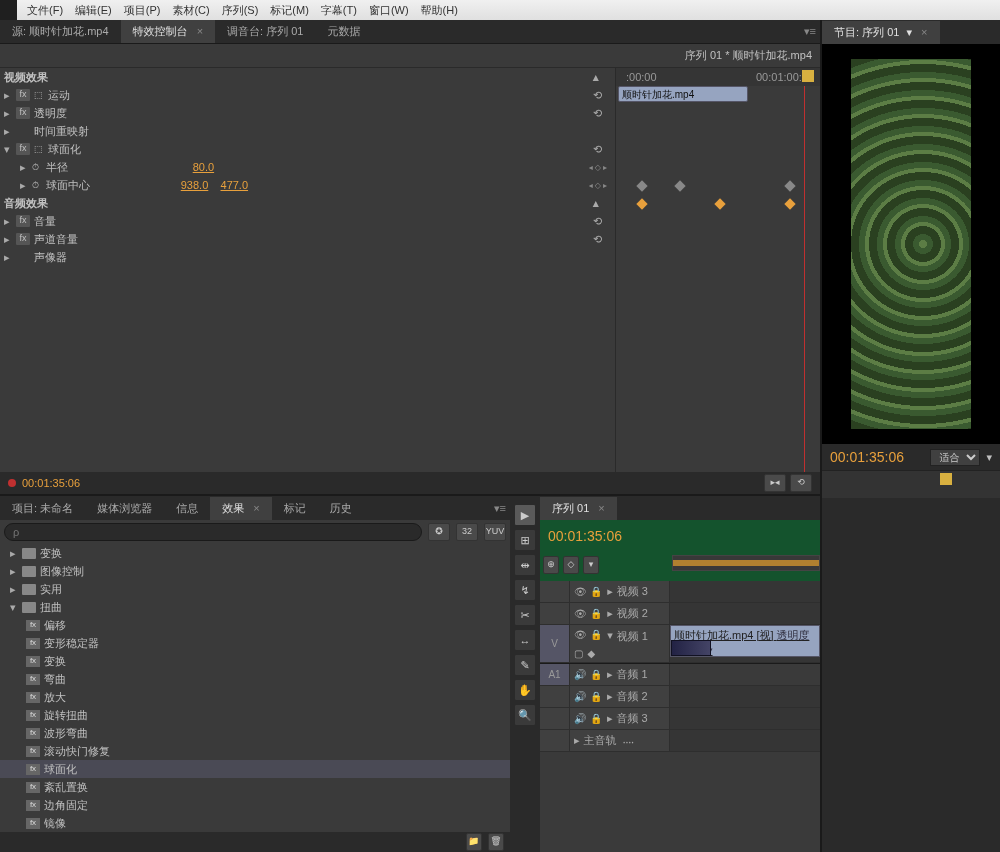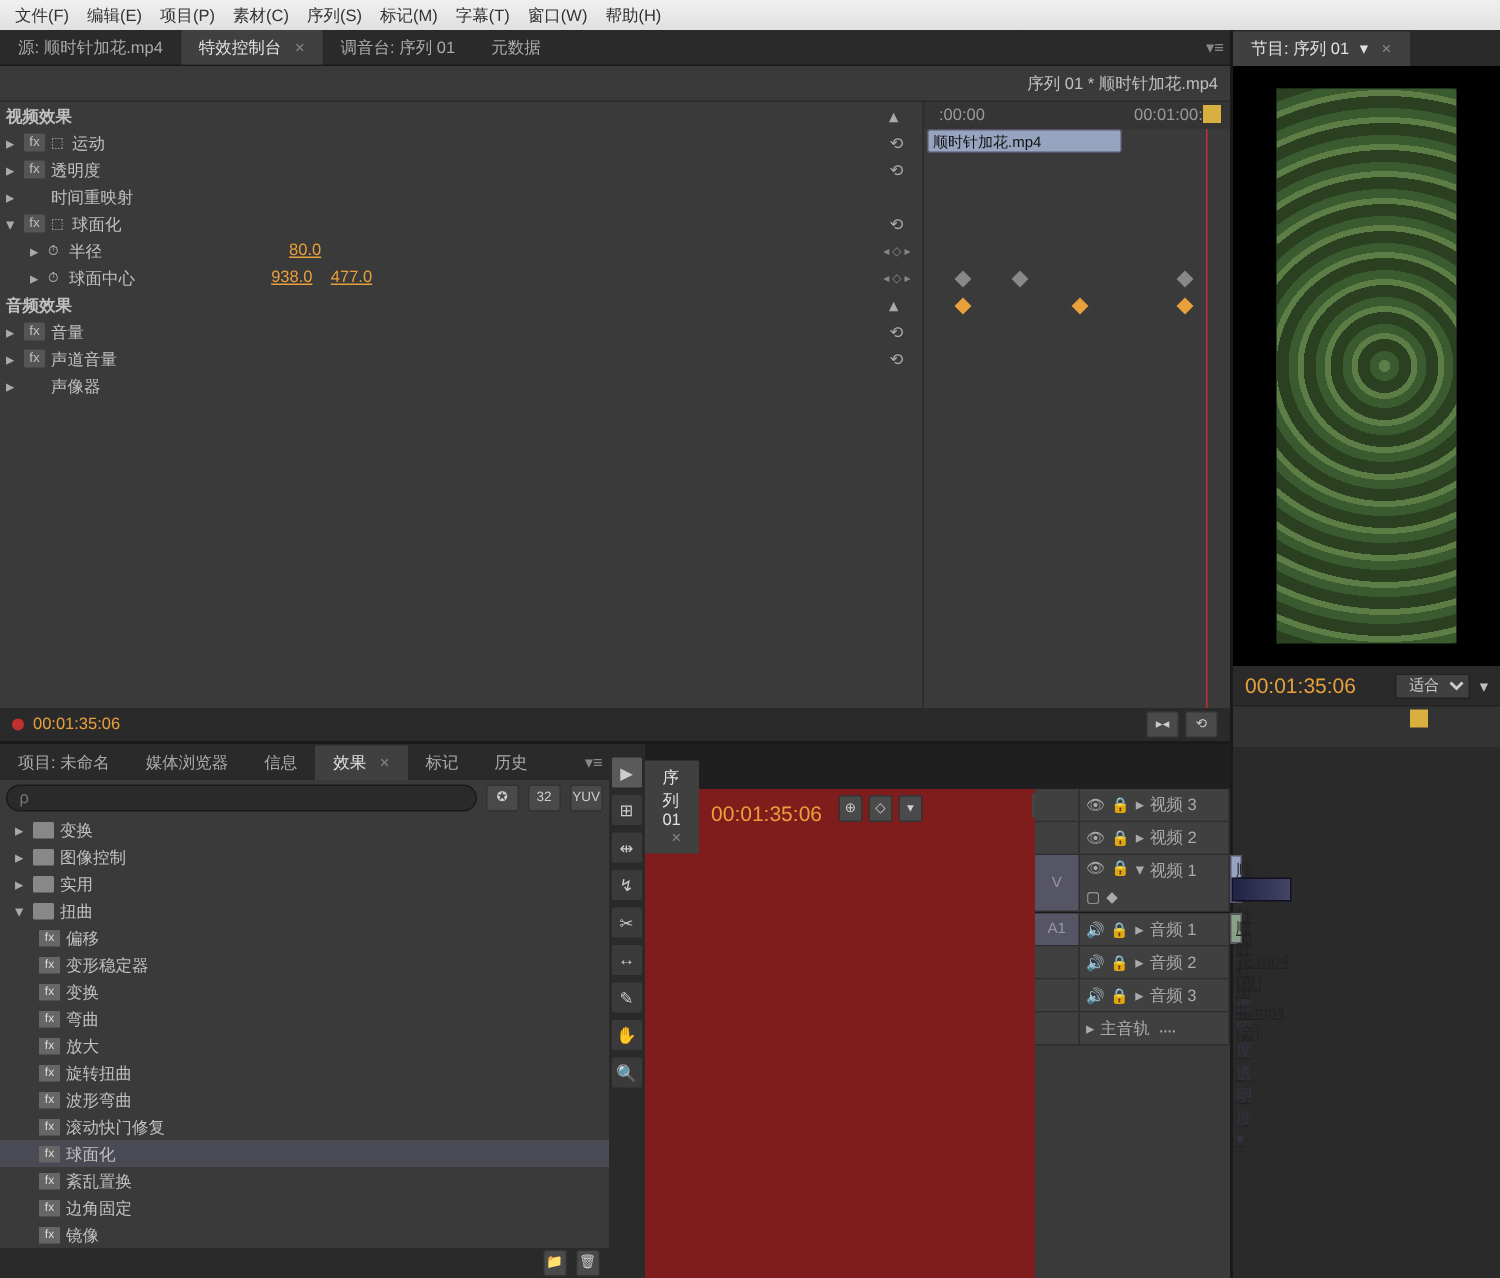--- a/index.html
+++ b/index.html
@@ -1,18 +1,18 @@
 <!DOCTYPE html>
 <html><head>
   <meta charset="utf-8">
   <style>
     * { margin: 0; padding: 0; box-sizing: border-box; font-family: "Microsoft YaHei", sans-serif; font-size: 11px; }
     body { background: #1f1f1f; color: #c0c0c0; overflow: hidden; width: 1000px; height: 852px; }
     
-    .menu-bar { background: linear-gradient(to bottom, #f0f0f0, #e0e0e0); height: 20px; display: flex; align-items: center; padding: 0 4px; color: #333; }
+    .menu-bar { background: linear-gradient(to bottom, #f0f0f0, #e0e0e0); height: 20px; display: flex; align-items: center; padding: 0 4px; color: #333; margin-left: 17px; }
     .menu-item { padding: 2px 6px; cursor: pointer; }
     
     .main-container { display: flex; height: 832px; }
     .left-col { width: 820px; display: flex; flex-direction: column; }
     .right-col { flex: 1; background: #2a2a2a; border-left: 2px solid #1a1a1a; }
     
     .tabs-row { background: #2a2a2a; height: 24px; display: flex; align-items: center; border-bottom: 1px solid #1a1a1a; }
     .tab { padding: 4px 12px; color: #aaa; cursor: pointer; position: relative; }
     .tab.active { background: #404040; color: #e0e0e0; }
     .tab-close { margin-left: 6px; color: #888; }
@@ -54,21 +54,21 @@
     .tree-item.selected { background: #4a4a55; }
     .folder-icon { width: 14px; height: 11px; background: #888; margin-right: 4px; border-radius: 1px; }
     .effect-icon-tree { width: 14px; height: 11px; background: #666; margin-right: 4px; font-size: 8px; text-align: center; color: #ddd;}
     .indent-0 { padding-left: 10px; }
     .indent-1 { padding-left: 26px; }
     
     .tools-col { width: 30px; background: #2a2a2a; display: flex; flex-direction: column; align-items: center; padding-top: 8px; gap: 3px; }
     .tool-btn { width: 22px; height: 22px; background: #3a3a3a; border: 1px solid #2a2a2a; display: flex; align-items: center; justify-content: center; color: #ccc; cursor: pointer; border-radius: 2px;}
     .tool-btn.active { background: #5a5a5a; }
     
-    .sequence-panel { flex: 1; background: #7f1d1d; display: flex; flex-direction: row; margin-top: 30px; }
+    .sequence-panel { flex: 1; background: #14532d; display: flex; flex-direction: column; }
     .seq-tabs { background: #2a2a2a; height: 24px; display: flex; align-items: center; }
     .seq-timecode { padding: 8px; }
     .seq-ruler { background: #353535; height: 18px; position: relative; font-size: 9px; color: #999; display: flex; padding-left:132px; justify-content: space-between;}
     .seq-bar { background: #383838; height: 16px; margin-left:132px; border:1px solid #444; position:relative; margin-top:3px; margin-bottom:10px;}
     .seq-bar-icons {position:absolute; left:-130px; display:flex; gap:4px; align-items:center;}
     
     .tracks { flex: 1; background: #3a3a3a; }
     .track-row { display: flex; height: 22px; border-bottom: 1px solid #2e2e2e; }
     .track-row.video1 { height: 38px; }
     .track-header-a { width: 30px; background: #404040; display:flex; align-items:center; justify-content:center; color:#999; font-size:10px; border-right:1px solid #2e2e2e;}
@@ -402,23 +402,20 @@
           </div>
           <div class="hbar"></div>
           <div class="track-row">
             <div class="track-header-a on">A1</div>
             <div class="track-header">
                 <span class="track-icon">🔊</span>
                 <span class="track-icon">🔒</span>
                 <span>▸</span>
                 <span>音频 1</span>
               </div>
-            <div class="track-content">
-              <div class="track-clip audio" style="left:0; width:100%;">顺时针加花.mp4 [音]</div>
-            </div>
           </div>
           <div class="track-row">
             <div class="track-header-a"></div>
             <div class="track-header">
                 <span class="track-icon">🔊</span>
                 <span class="track-icon">🔒</span>
                 <span>▸</span>
                 <span>音频 2</span>
               </div>
             <div class="track-content"></div>

